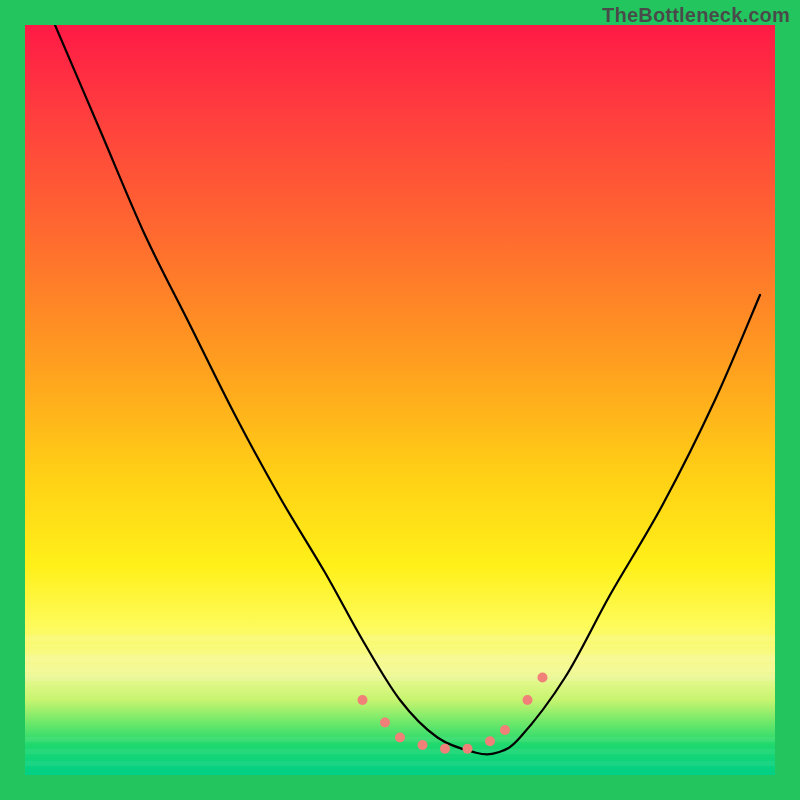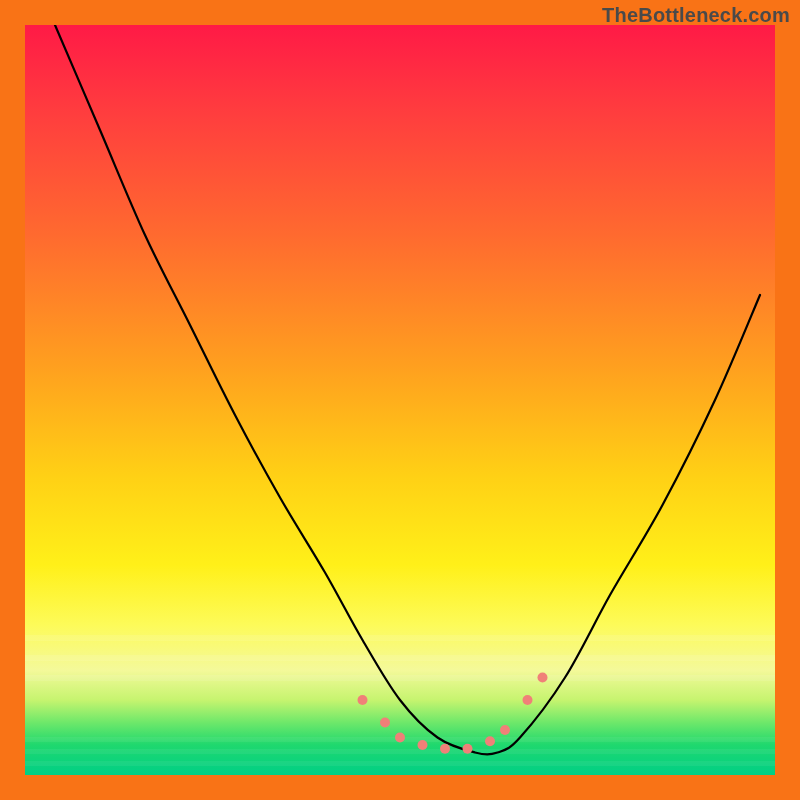--- a/index.html
+++ b/index.html
@@ -10,21 +10,21 @@
     background: #000;
     overflow: hidden;
     font-family: Arial, Helvetica, sans-serif;
   }
   .frame {
     position: absolute;
     left: 0;
     top: 0;
     width: 800px;
     height: 800px;
-    background: #f97316;
+    background: #22c55e;
   }
   .plot-area {
     position: absolute;
     left: 25px;
     top: 25px;
     width: 750px;
     height: 750px;
     overflow: hidden;
   }
   .gradient {

